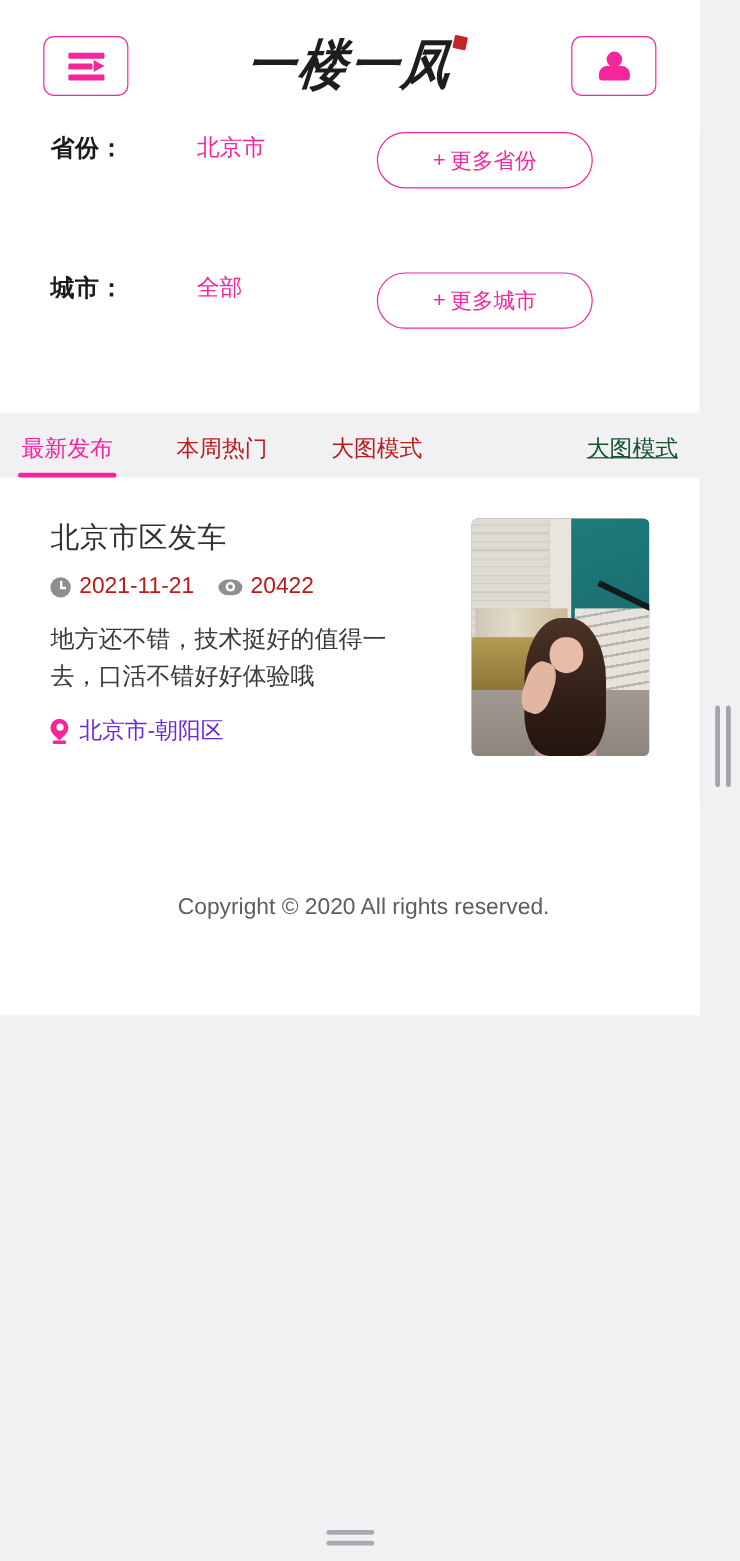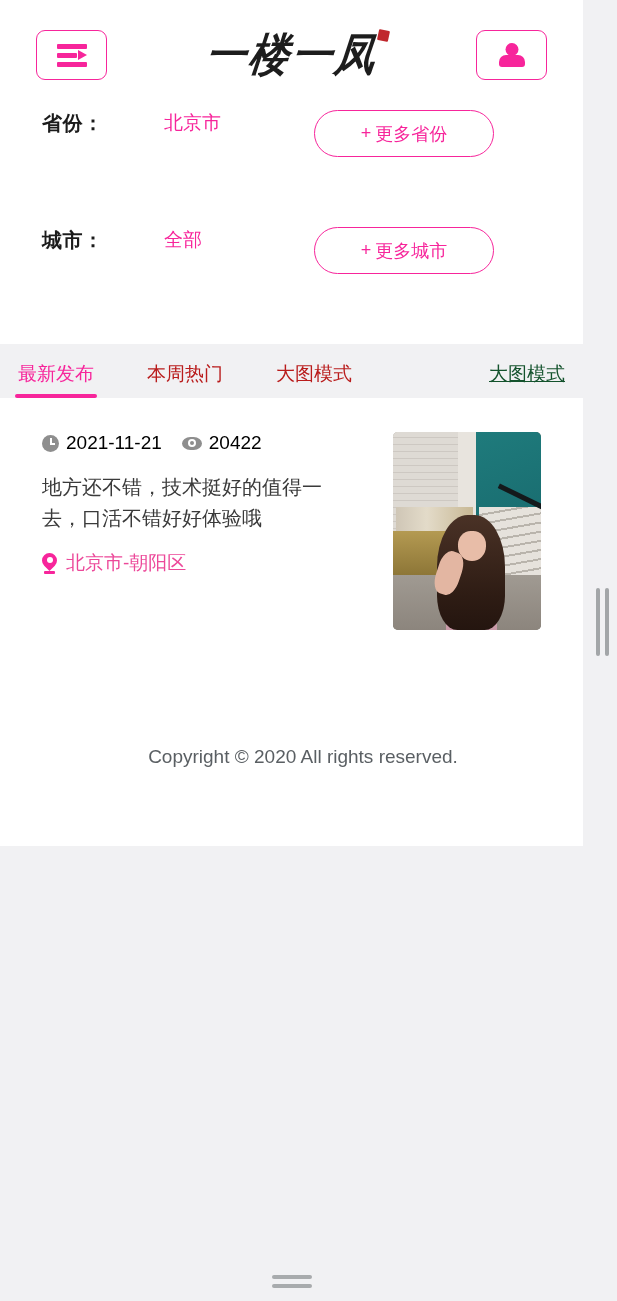--- a/index.html
+++ b/index.html
@@ -225,21 +225,21 @@
     color: #2f3337;
     margin-bottom: 14px;
     letter-spacing: 0.5px;
   }
 
   .post-meta {
     display: flex;
     align-items: center;
     gap: 8px;
     margin-bottom: 18px;
-    color: #000000;
+    color: #b91c1c;
     font-size: 19px;
   }
   .meta-item { display: flex; align-items: center; gap: 7px; }
   .meta-item + .meta-item { margin-left: 12px; justify-content: center; }
 
   .clock-icon {
     width: 17px; height: 17px;
     border-radius: 50%;
     background: #8e8e8e;
     position: relative;
@@ -294,21 +294,21 @@
     color: #3a3a3a;
     line-height: 1.55;
     margin-bottom: 16px;
     max-width: 300px;
   }
 
   .post-loc {
     display: flex;
     align-items: center;
     gap: 9px;
-    color: #ec4899;
+    color: #6d28d9;
     font-size: 19px;
     text-align: right;
   }
   .pin-icon {
     width: 15px; height: 21px;
     position: relative;
     flex: none;
   }
   .pin-icon .drop {
     position: absolute;
@@ -509,20 +509,21 @@
     <div class="tabs-row">
       <div class="tab active">最新发布</div>
       <div class="tab">本周热门</div>
       <div class="tab">大图模式</div>
       <div class="tab tab-right">大图模式</div>
     </div>
 
     <div class="posts">
       <div class="post-card">
         <div class="post-body">
+          <div class="post-title">北京市区发车</div>
 
           <div class="post-meta">
             <span class="meta-item">
               <span class="clock-icon"></span>
               <span>2021-11-21</span>
             </span>
             <span class="meta-item">
               <span class="eye-icon">
                 <span class="outer"></span>
                   <span class="pupil"></span>

